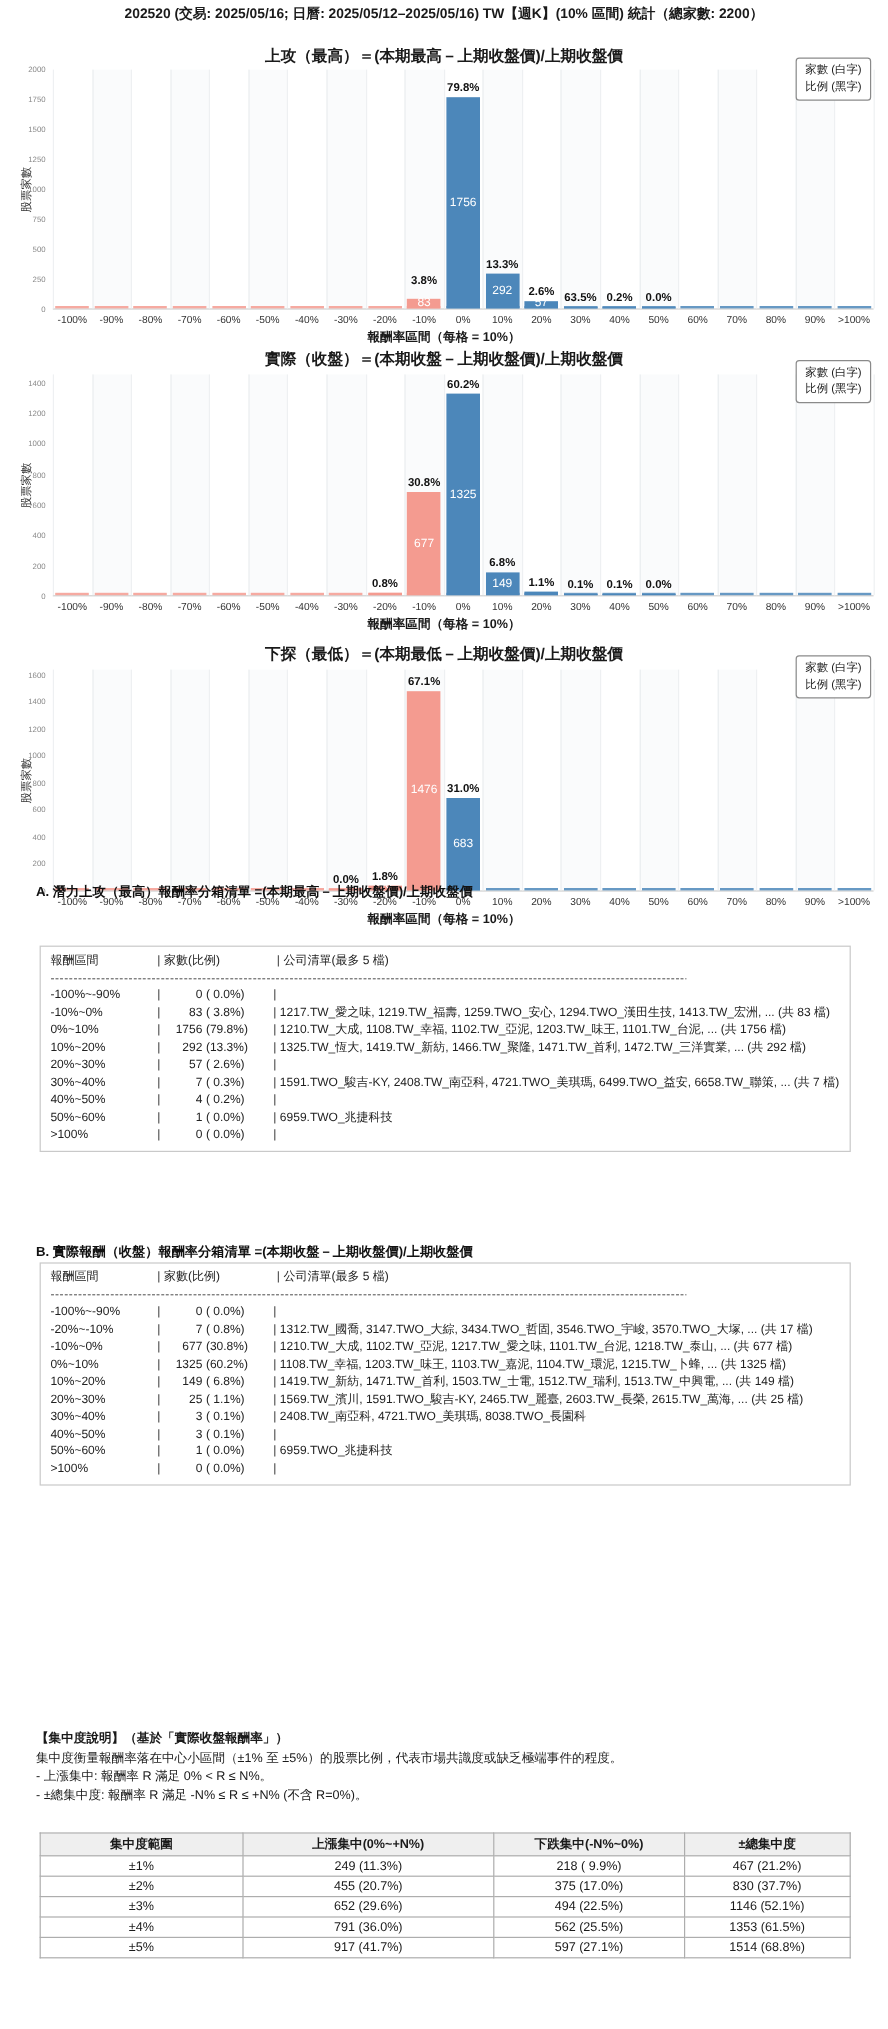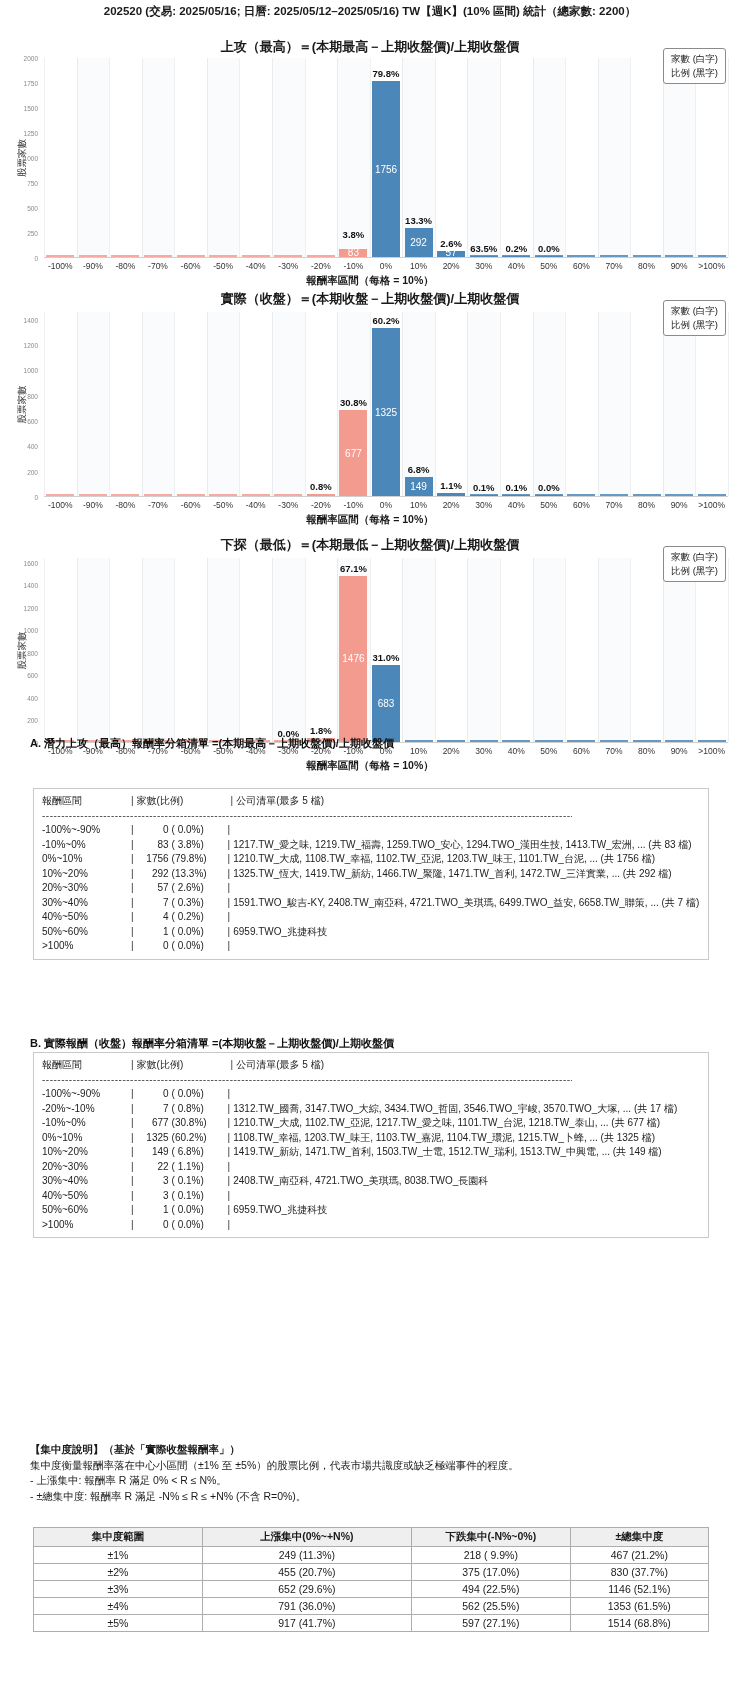--- a/index.html
+++ b/index.html
@@ -522,23 +522,24 @@
         <div class="lr-range">10%~20%</div>
         <div class="lr-pipe">|</div>
         <div class="lr-count">149</div>
         <div class="lr-pct">( 6.8%)</div>
         <div class="lr-pipe">|</div>
         <div class="lr-co">1419.TW_新紡, 1471.TW_首利, 1503.TW_士電, 1512.TW_瑞利, 1513.TW_中興電, ... (共 149 檔)</div>
       </div>
       <div class="list-row">
         <div class="lr-range">20%~30%</div>
         <div class="lr-pipe">|</div>
-        <div class="lr-count">22</div>
+        <div class="lr-count">25</div>
         <div class="lr-pct">( 1.1%)</div>
         <div class="lr-pipe">|</div>
+        <div class="lr-co">1569.TW_濱川, 1591.TWO_駿吉-KY, 2465.TW_麗臺, 2603.TW_長榮, 2615.TW_萬海, ... (共 25 檔)</div>
       </div>
       <div class="list-row">
         <div class="lr-range">30%~40%</div>
         <div class="lr-pipe">|</div>
         <div class="lr-count">3</div>
         <div class="lr-pct">( 0.1%)</div>
         <div class="lr-pipe">|</div>
         <div class="lr-co">2408.TW_南亞科, 4721.TWO_美琪瑪, 8038.TWO_長園科</div>
       </div>
       <div class="list-row">

